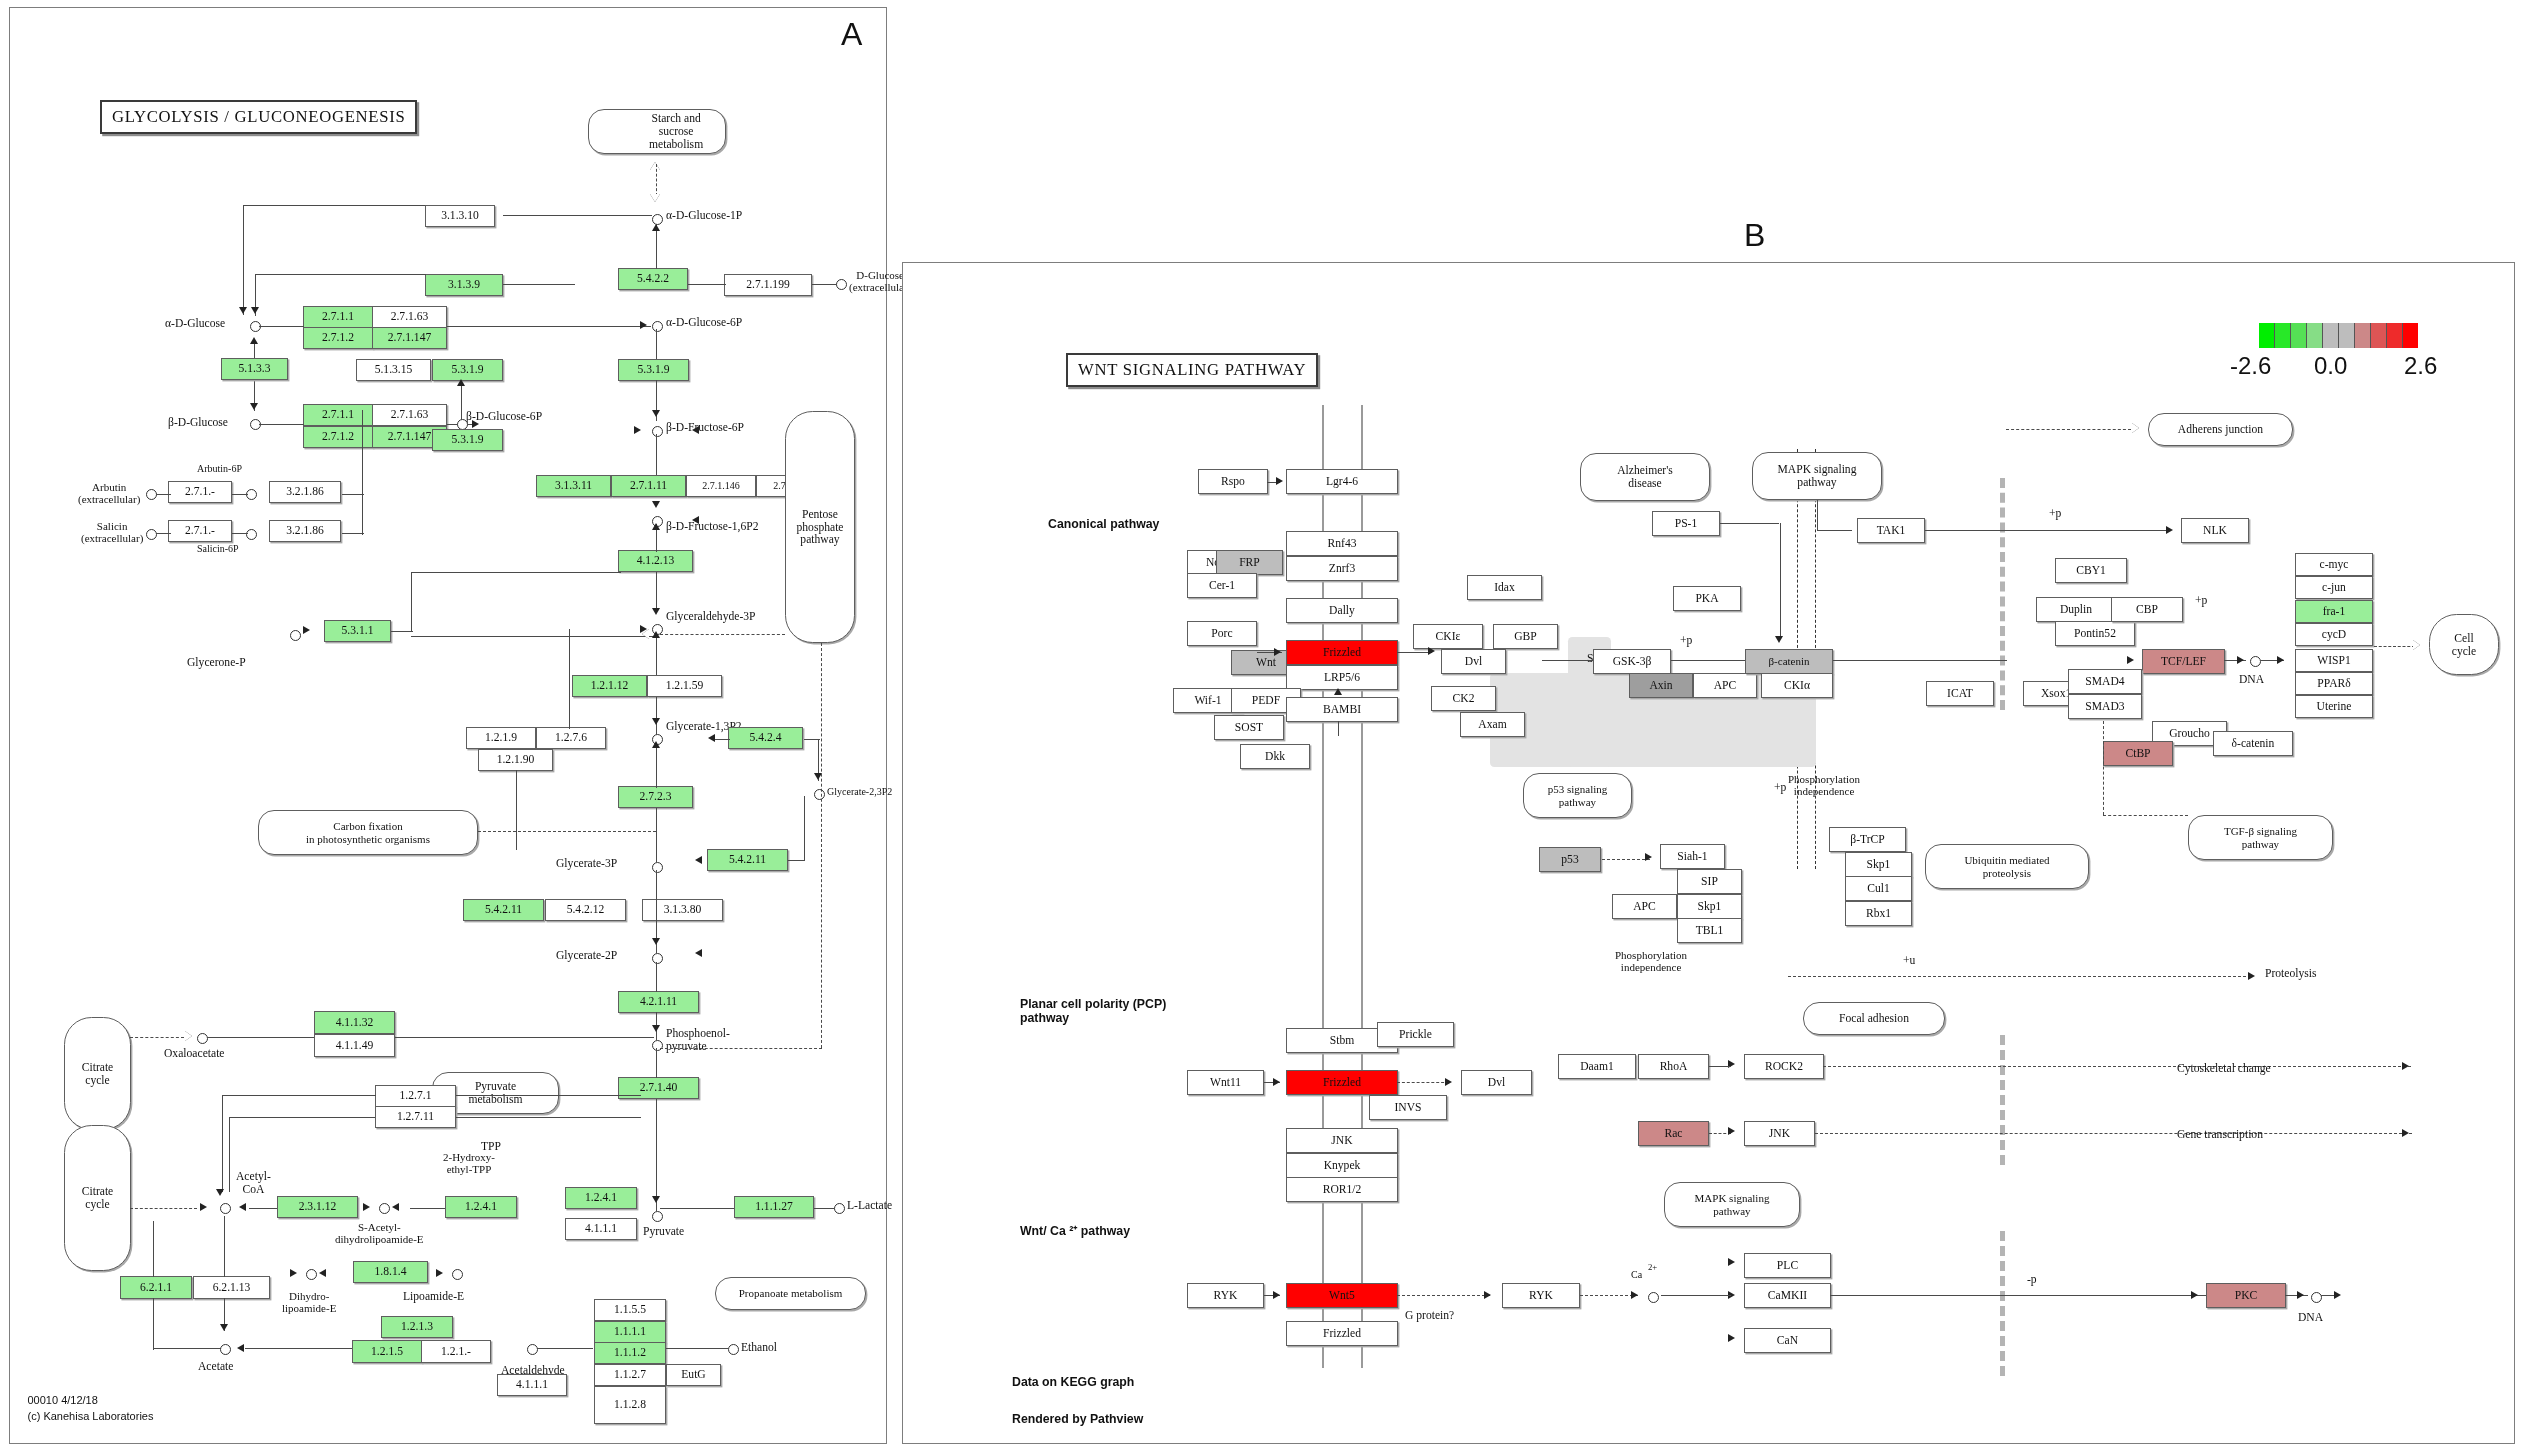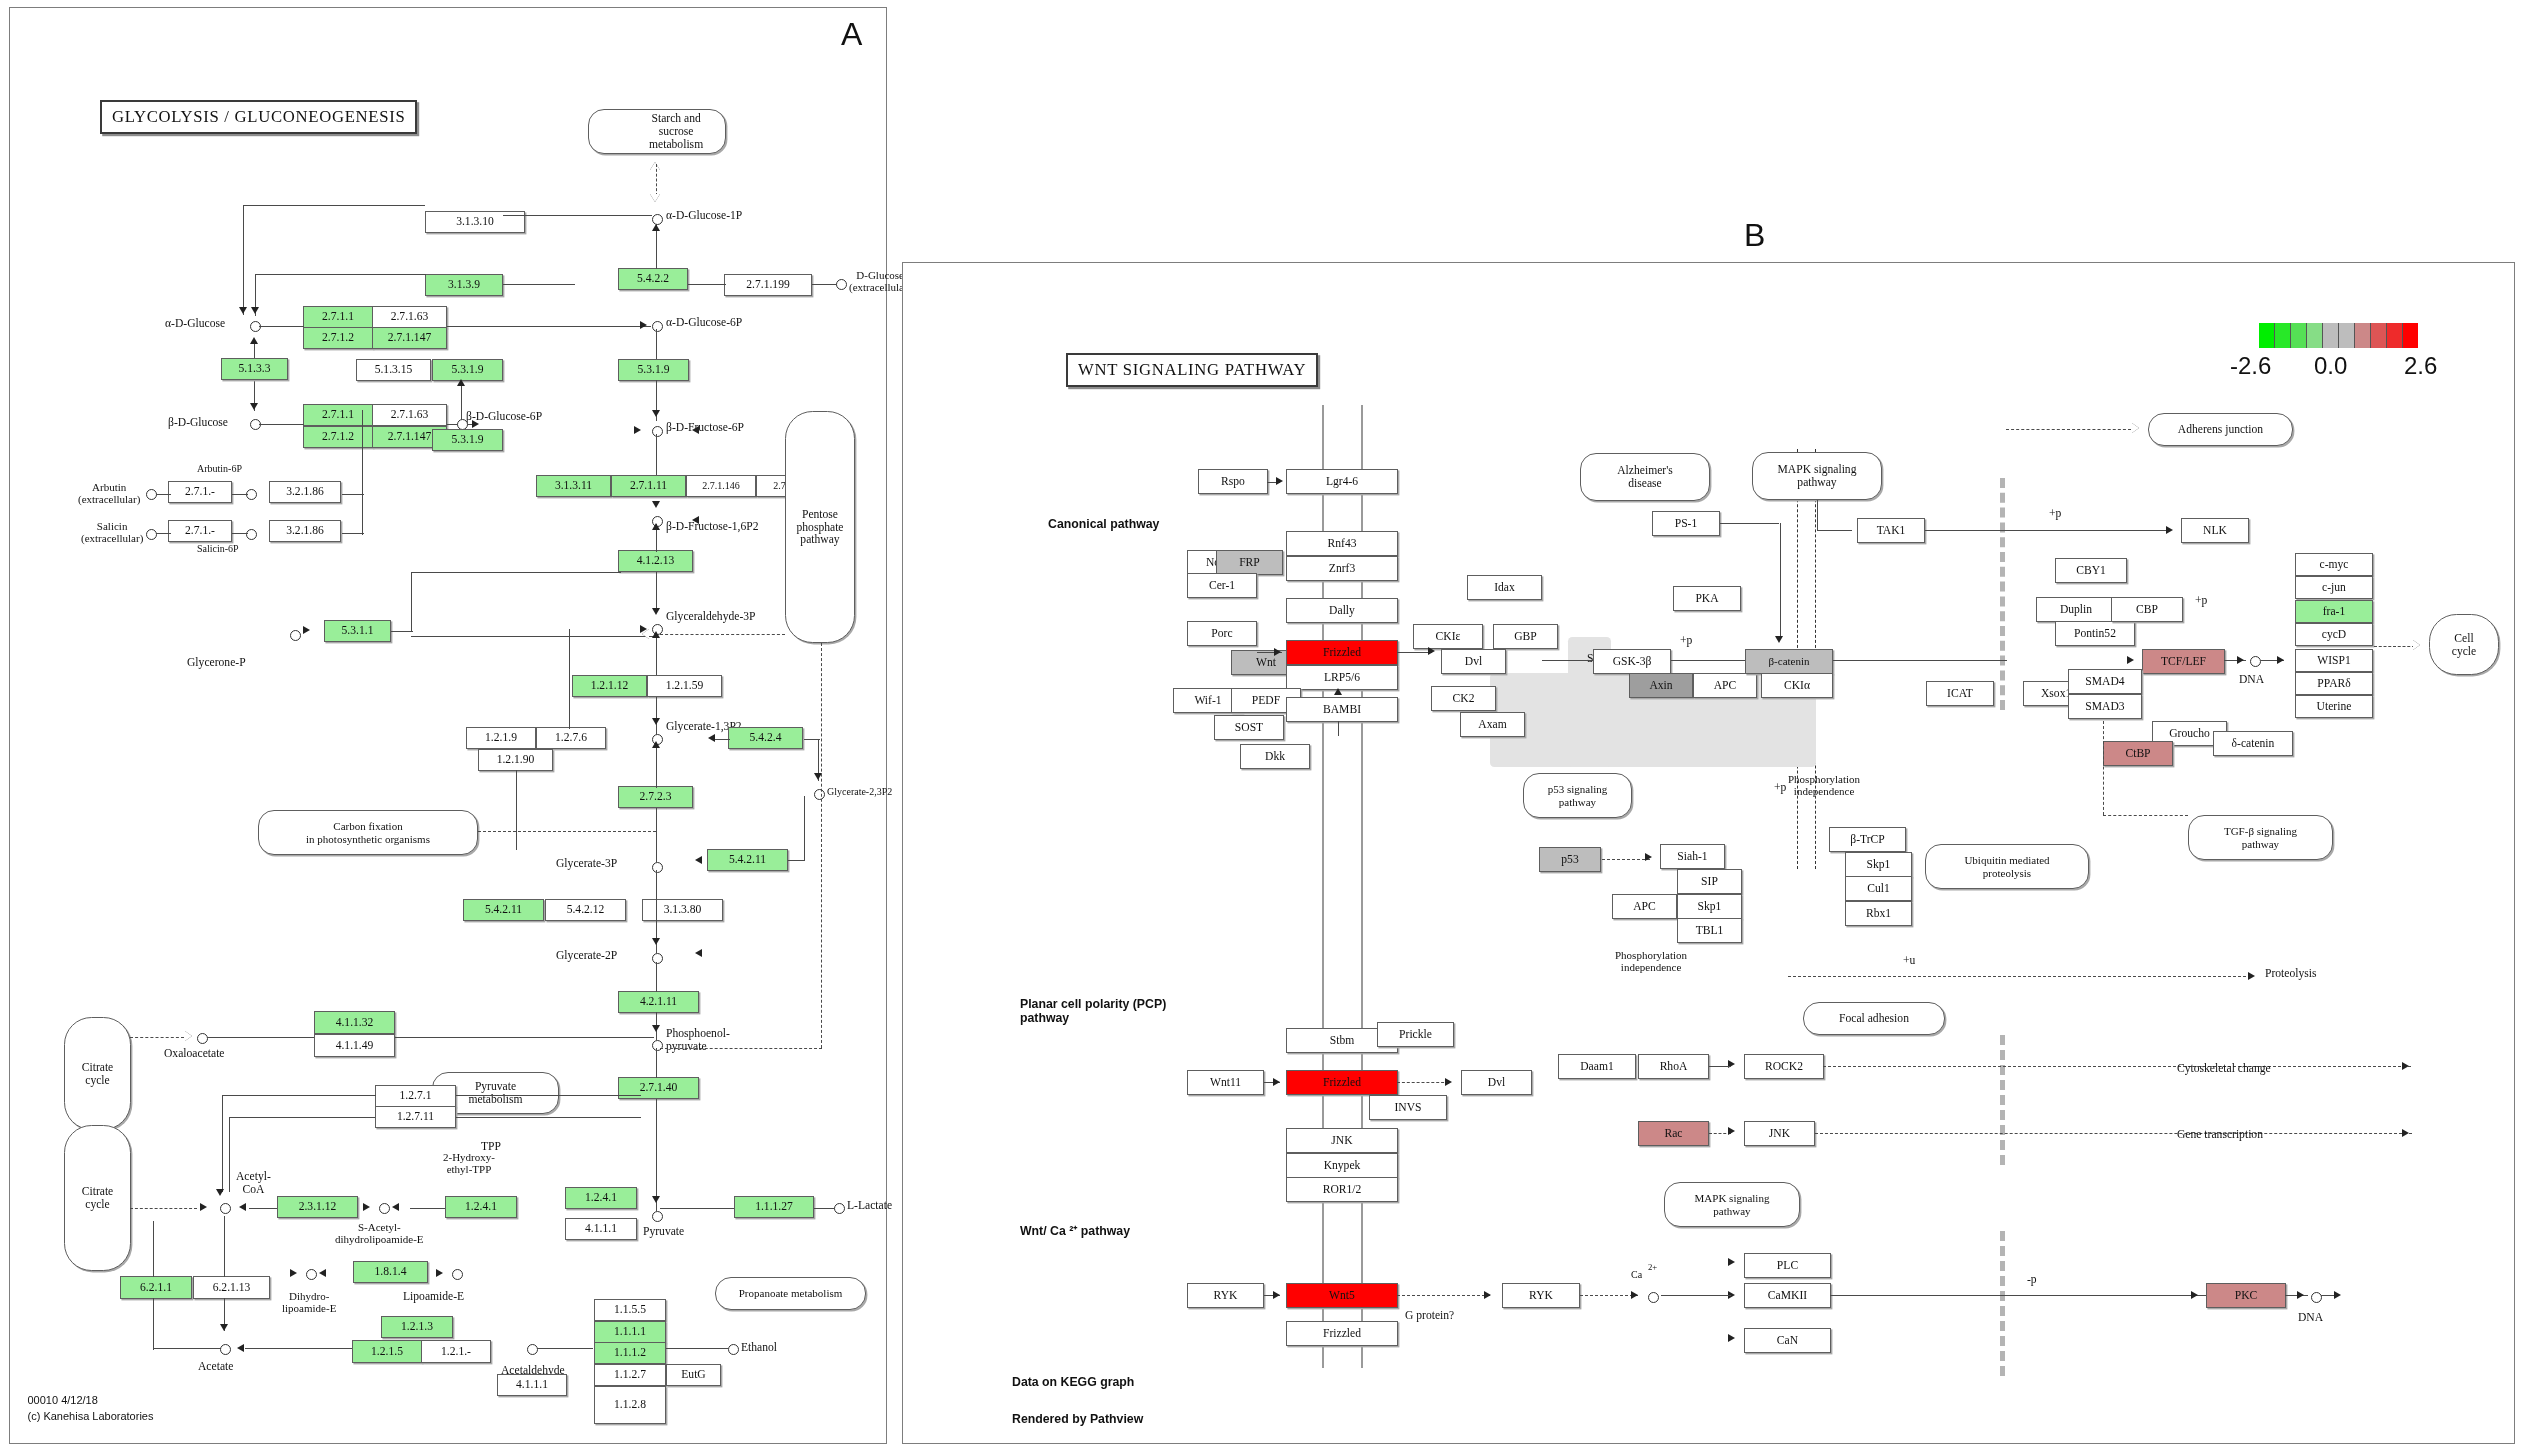--- a/index.html
+++ b/index.html
@@ -86,21 +86,21 @@
 
   <div class="mapbox" style="left:588px;top:109px;width:138px;height:45px;white-space:pre-line;padding-left:44px;">Starch and sucrose
 metabolism</div>
   <div class="ar-o" style="position:absolute;left:650px;top:155px;width:0;height:0;border-left:5.8px solid transparent;border-right:5.8px solid transparent;border-bottom:8px solid #fff;filter:drop-shadow(0 0 0.5px #333);"></div>
   <div class="dash-v" style="left:656px;top:164px;height:32px;"></div>
   <div style="position:absolute;left:650px;top:194px;width:0;height:0;border-left:5.8px solid transparent;border-right:5.8px solid transparent;border-top:8px solid #fff;filter:drop-shadow(0 0 0.5px #333);"></div>
 
   <div class="cpd" style="left:652px;top:214px;"></div>
   <div class="txt" style="left:666px;top:209px;">α-D-Glucose-1P</div>
 
-  <div class="box" style="left:425px;top:211px;width:100px;height:22px;">3.1.3.10</div>
+  <div class="box" style="left:425px;top:205px;width:70px;height:22px;">3.1.3.10</div>
   <div class="ln lnh" style="left:503px;top:215px;width:149px;"></div>
   <div class="ln lnh" style="left:243px;top:205px;width:182px;"></div>
   <div class="ln lnv" style="left:243px;top:205px;height:110px;"></div>
 
   <div class="box g" style="left:425px;top:274px;width:78px;height:22px;">3.1.3.9</div>
   <div class="ln lnh" style="left:255px;top:274px;width:171px;"></div>
   <div class="ln lnv" style="left:255px;top:274px;height:42px;"></div>
   <div class="ln lnh" style="left:503px;top:284px;width:72px;"></div>
 
   <div class="box g" style="left:618px;top:268px;width:70px;height:22px;">5.4.2.2</div>

